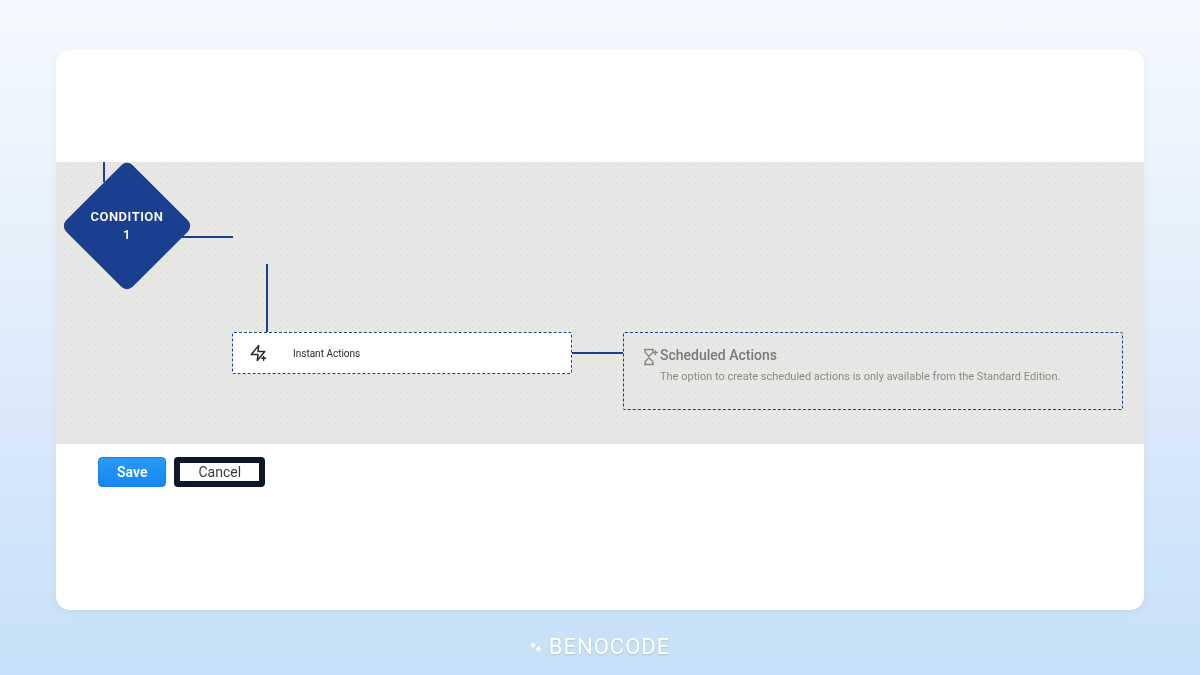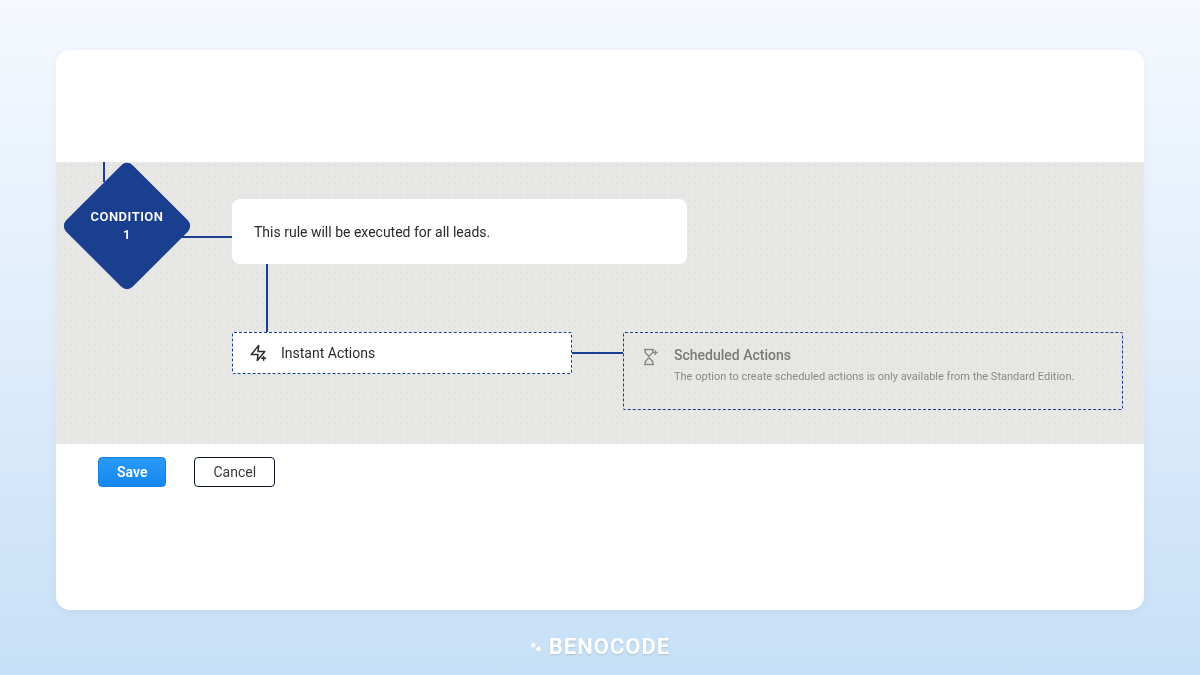--- a/index.html
+++ b/index.html
@@ -103,22 +103,22 @@
       top: 170px;
       left: 176px;
       width: 340px;
       height: 42px;
       background: #fff;
       border: 1px dashed #1b3f8f;
       border-radius: 2px;
       display: flex;
       align-items: center;
       padding: 0 16px;
-      gap: 14px;
-      font-size: 14px;
+      gap: 26px;
+      font-size: 10px;
       color: #2a2a2a;
     }
     .instant-box .icon {
       width: 18px;
       height: 18px;
       display: flex;
       align-items: center;
       justify-content: center;
     }
     
@@ -134,21 +134,20 @@
     .scheduled-box {
       position: absolute;
       top: 170px;
       left: 567px;
       width: 500px;
       border: 1px dashed #1b3f8f;
       border-radius: 2px;
       background: transparent;
       padding: 14px 18px 14px 16px;
       display: flex;
-      gap: 14px;
     }
     .scheduled-box .icon-col {
       width: 20px;
       flex-shrink: 0;
       color: #888;
       display: flex;
       align-items: flex-start;
       padding-top: 1px;
     }
     .scheduled-box .txt-col {
@@ -179,21 +178,21 @@
     
     .footer {
       position: absolute;
       bottom: 110px;
       left: 0;
       right: 0;
       height: 56px;
       display: flex;
       align-items: center;
       padding-left: 42px;
-      gap: 28px;
+      gap: 8px;
       background: #fff;
     }
     .btn {
       height: 30px;
       padding: 0 18px;
       border-radius: 4px;
       font-size: 14px;
       cursor: pointer;
       border: 1px solid transparent;
       font-family: inherit;
@@ -201,30 +200,30 @@
     .btn-primary {
       background: #1f93f5;
       background: linear-gradient(180deg, #2b9bf7, #1486ef);
       color: #fff;
       font-weight: 600;
       border: 1px solid #1681e6;
     }
     .btn-secondary {
       background: #fff;
       color: #3a3a3a;
-      border: 1px solid #0f172a;
+      border: 6px solid #0f172a;
     }
     
     .brand {
       position: absolute;
       bottom: 16px;
       left: 50%;
       transform: translateX(-50%);
       color: #fff;
-      font-weight: 700;
+      font-weight: 400;
       font-size: 22px;
       letter-spacing: 1px;
       display: flex;
       align-items: center;
       gap: 3px;
       text-shadow: 0 1px 2px rgba(0,0,0,0.15);
     }
     .brand-glyph {
       display: inline-flex;
       width: 16px;
@@ -241,23 +240,20 @@
 
     <div class="diamond">
       <div class="diamond-inner">
         <span>CONDITION</span><br>
         <span>1</span>
       </div>
     </div>
 
     <div class="line-diamond-to-box"></div>
 
-    <div class="desc-box">
-      <span>This rule will be executed for all leads.</span>
-    </div>
 
     <div class="line-down"></div>
 
     <div class="instant-box">
       <span class="icon">
         <svg viewBox="0 0 24 24" width="18" height="18" fill="none" stroke="#2a2a2a" stroke-width="2" stroke-linecap="round" stroke-linejoin="round">
           <polygon points="13 2 3 14 12 14 11 22 21 10 12 10 13 2"></polygon>
           <line x1="17" y1="19" x2="22" y2="19"></line>
           <line x1="19.5" y1="16.5" x2="19.5" y2="21.5"></line>
         </svg>

